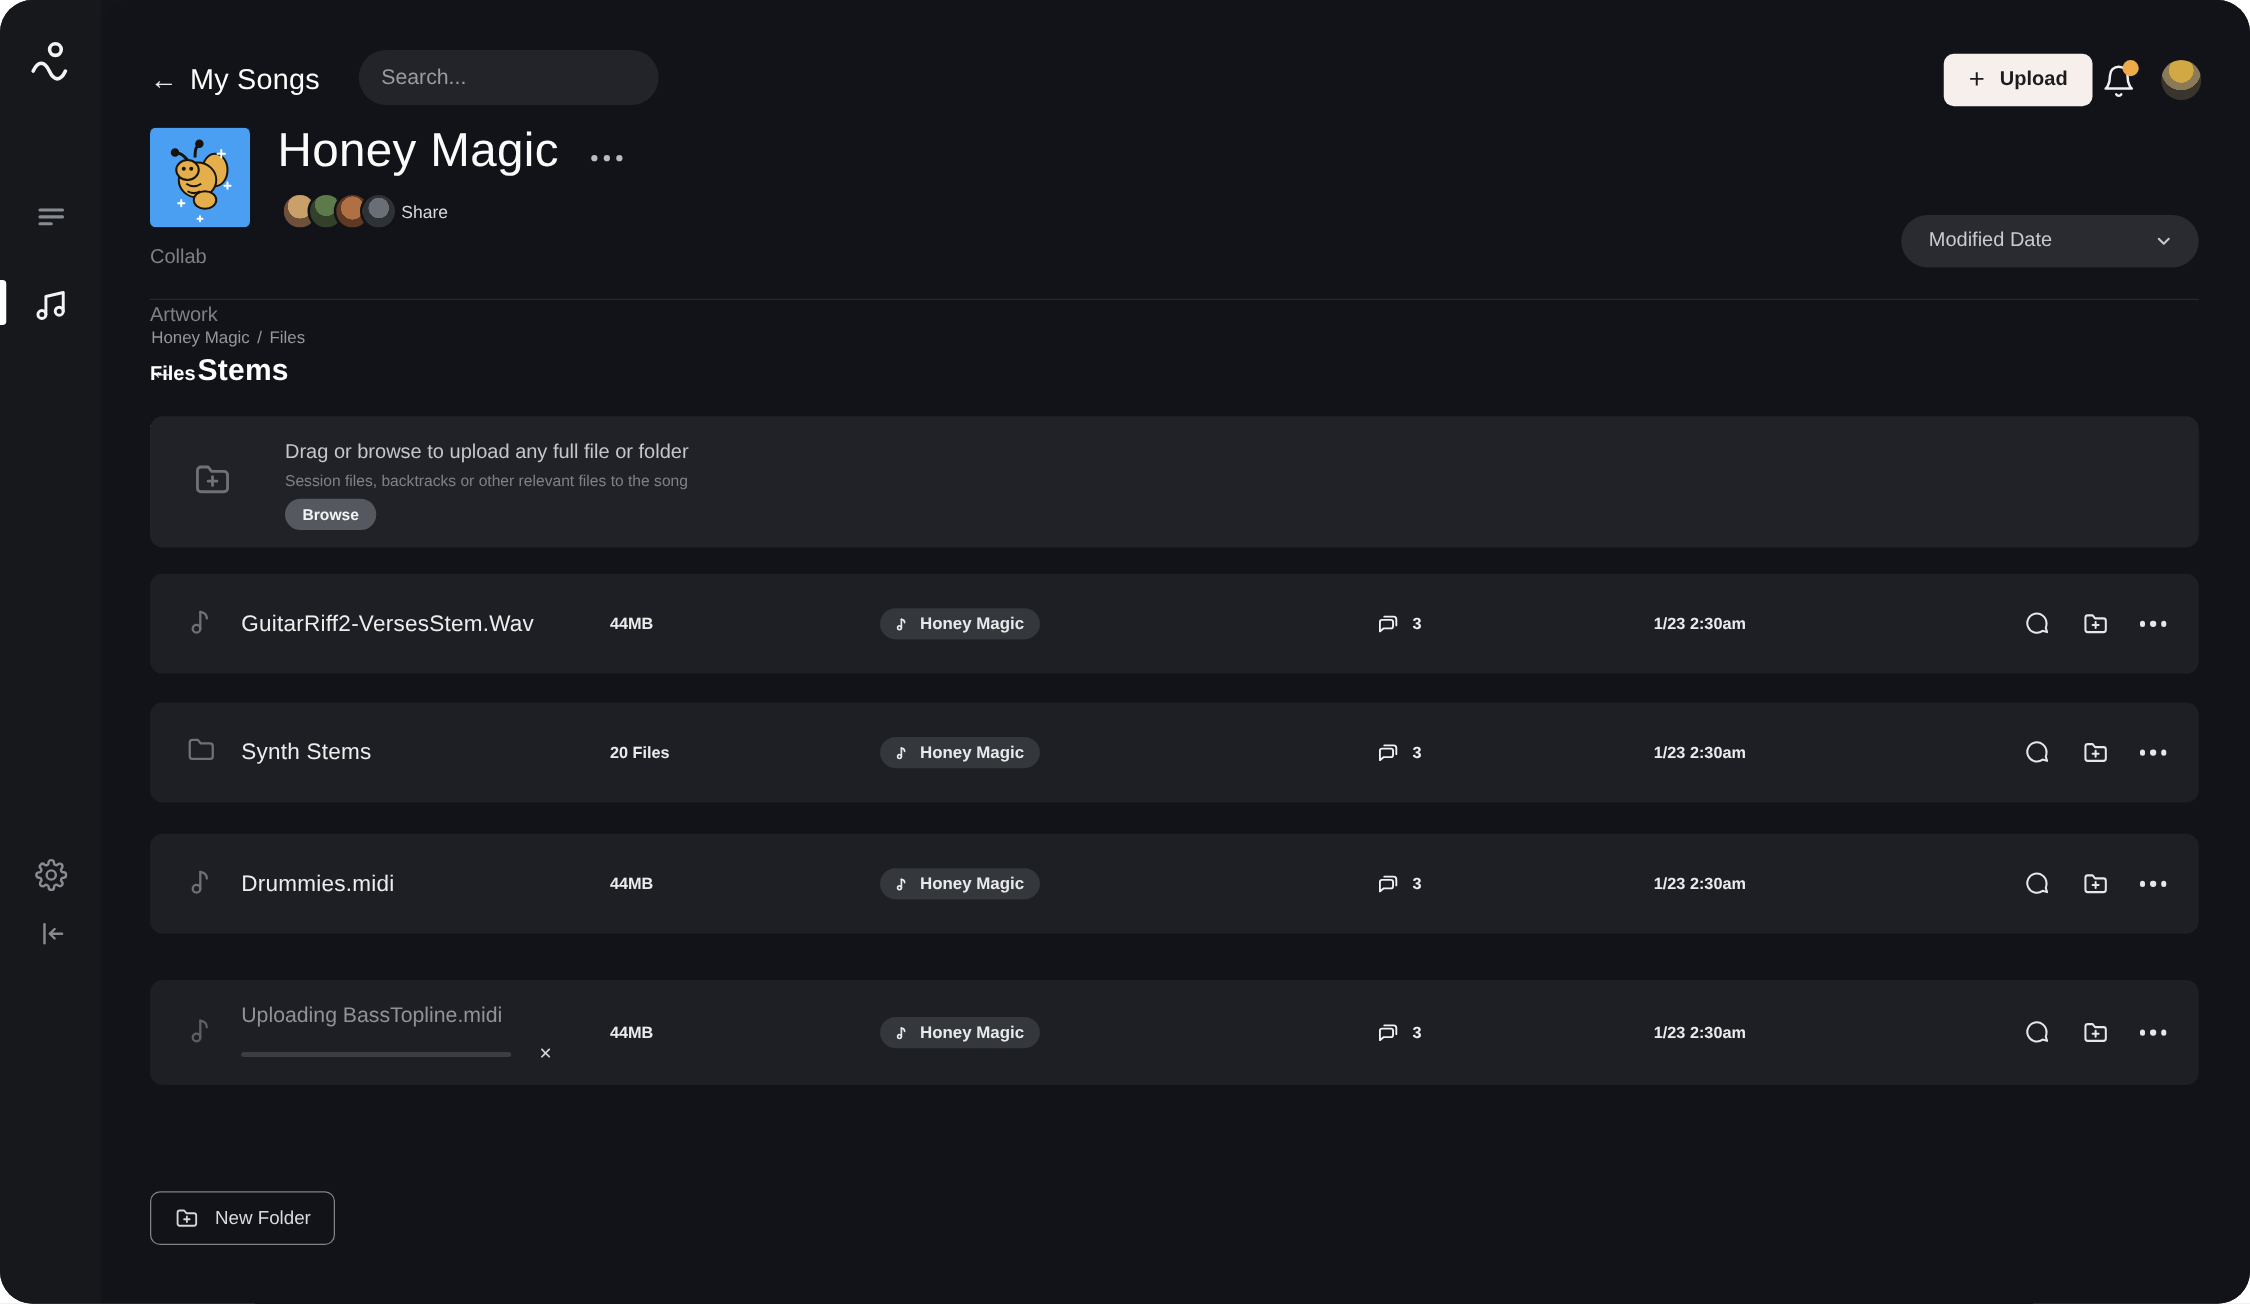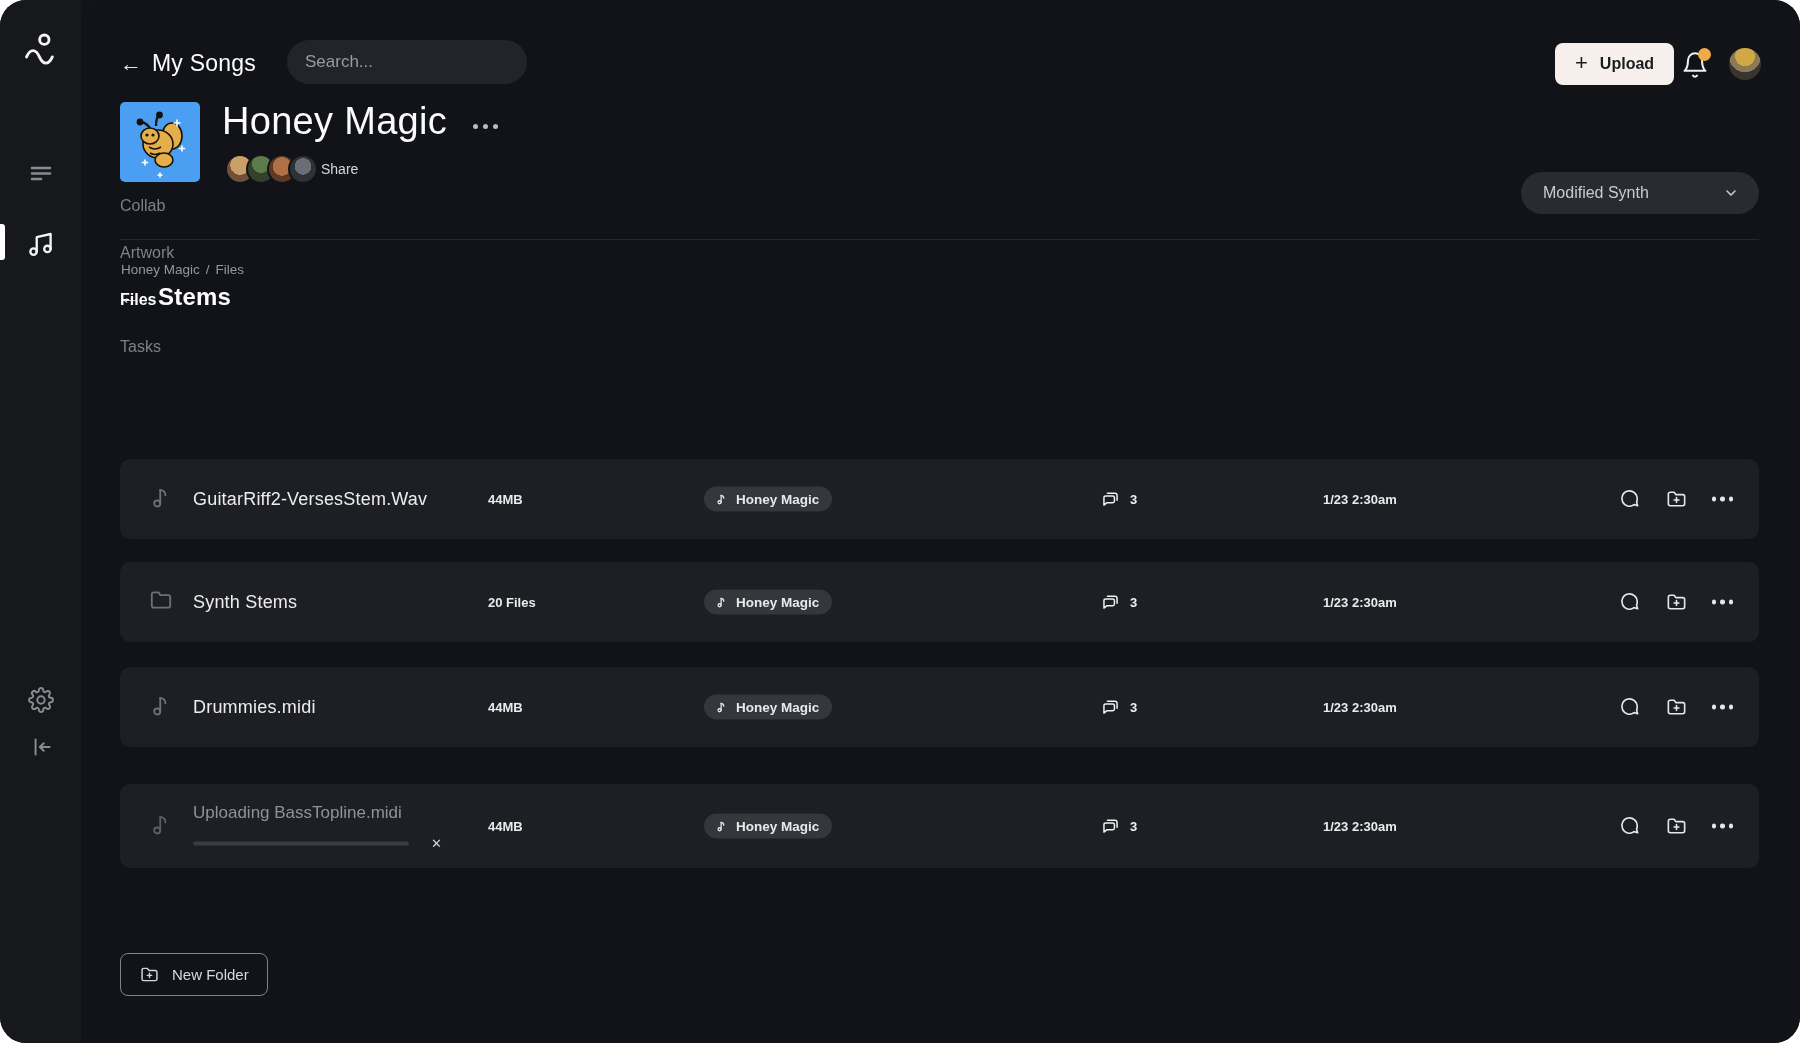--- a/index.html
+++ b/index.html
@@ -218,39 +218,50 @@
     </div>
 
     <div class="tabs">
       <span class="tab">Collab</span>
       <span class="tab">Artwork</span>
       <span class="tab active">Files</span>
       <span class="tab">Tasks</span>
     </div>
 
     <div class="sort-dd">
-      <span class="txt">Modified Synth</span>
+      <span class="txt">Modified Date</span>
       <svg width="16" height="16" viewBox="0 0 24 24" fill="none" stroke="currentColor" stroke-width="2.4" stroke-linecap="round" stroke-linejoin="round">
         <polyline points="6 9 12 15 18 9"></polyline>
       </svg>
     </div>
 
     <div class="divider"></div>
 
     <div class="breadcrumb">
       <span class="crumb">Honey Magic</span>
       <span>/</span>
       <span class="crumb">Files</span>
     </div>
 
     <div class="section-head">
       <span class="arrow">←</span>
       <span class="label">Stems</span>
     </div>
 
+    <div class="dropzone">
+      <span class="dz-icon">
+        <svg width="34" height="34" viewBox="0 0 24 24" fill="none" stroke="currentColor" stroke-width="1.6" stroke-linecap="round" stroke-linejoin="round">
+          <path d="M3.5 7 a2 2 0 0 1 2-2 h4 l2 2.5 h7 a2 2 0 0 1 2 2 V17 a2 2 0 0 1-2 2 h-13 a2 2 0 0 1-2-2 z"></path>
+          <path d="M12 10.5 v5 M9.5 13 h5"></path>
+        </svg>
+      </span>
+      <div class="dz-title">Drag or browse to upload any full file or folder</div>
+      <div class="dz-sub">Session files, backtracks or other relevant files to the song</div>
+      <button class="dz-browse">Browse</button>
+    </div>
 
     <div class="row r0">
       <span class="col row-icon">
         <svg width="26" height="26" viewBox="0 0 24 24" fill="none" stroke="currentColor" stroke-width="1.7" stroke-linecap="round" stroke-linejoin="round">
           <circle cx="8.5" cy="18" r="2.8"></circle>
             <path d="M11.3 18 V5.5"></path>
             <path d="M11.3 5.5 c3.6 .6 4.8 2.2 4.8 5"></path>
         </svg>
       </span>
       <span class="col row-name">GuitarRiff2-VersesStem.Wav</span>

